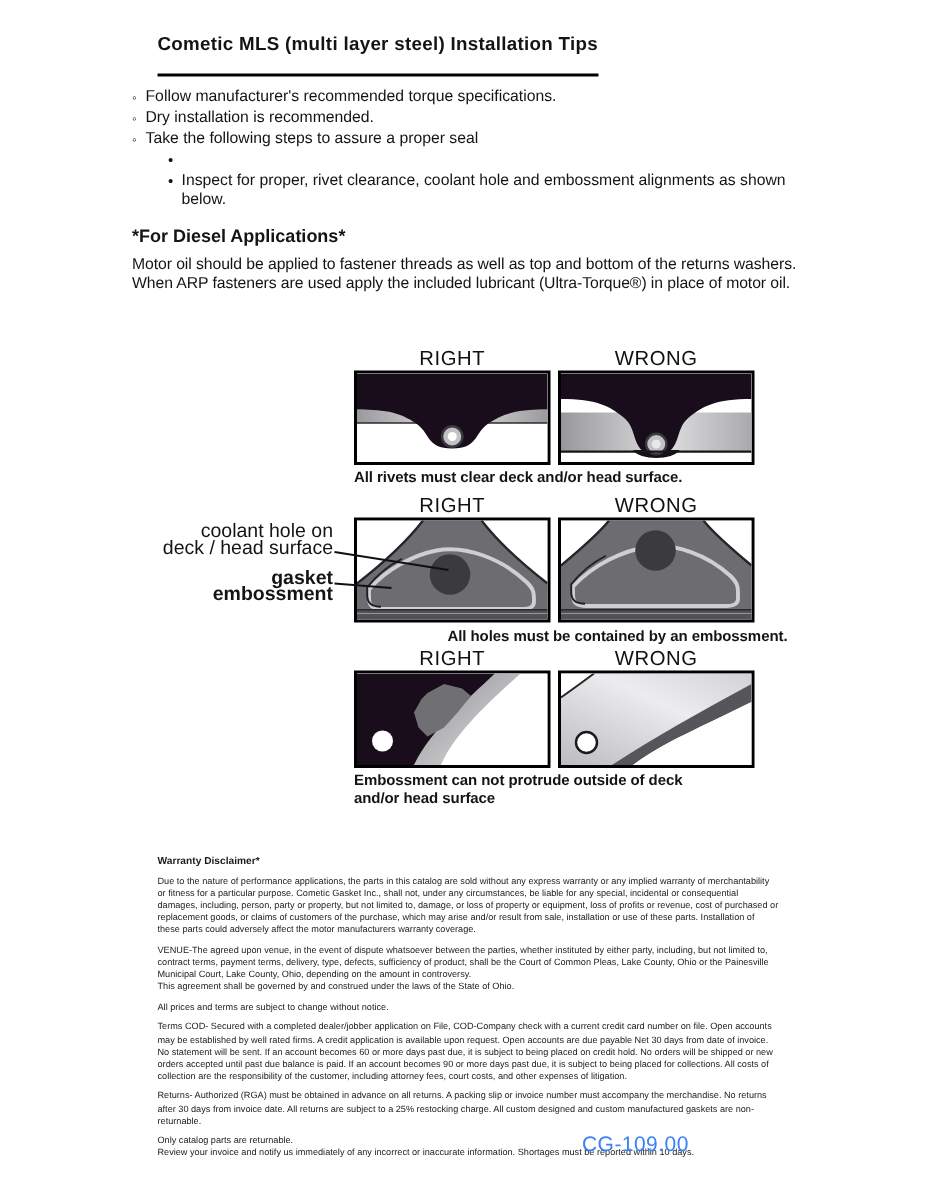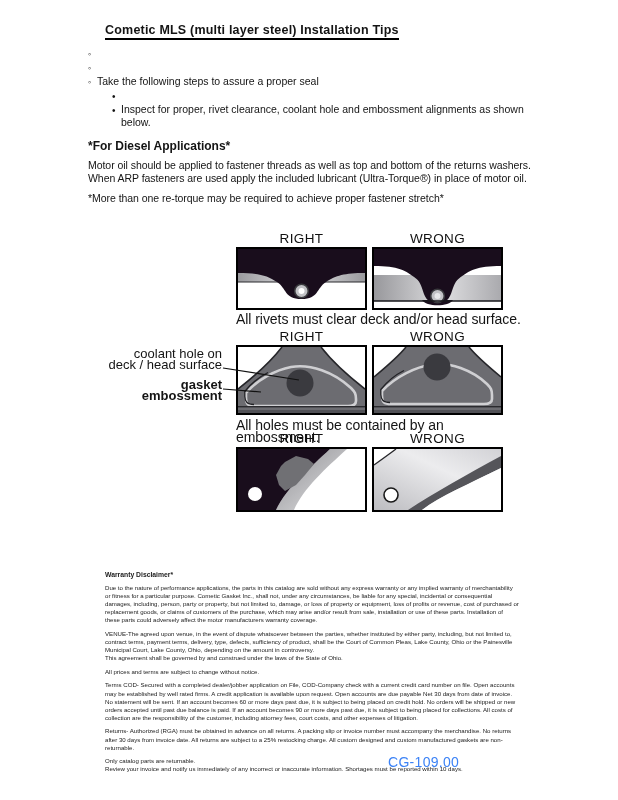--- a/index.html
+++ b/index.html
@@ -16,21 +16,21 @@
 
   
   .top-content { position: absolute; left: 88px; top: 20px; width: 452px; }
   .title-wrap { margin: 0 0 7px 17px; }
   .page-title {
     display: inline-block;
     font-size: 12.5px;
     font-weight: bold;
     letter-spacing: 0.2px;
     border-bottom: 2px solid #000;
-    padding-bottom: 1px;
+    padding-bottom: 13px;
     text-align: right;
   }
   .bullet { display: flex; font-size: 10.5px; line-height: 13px; }
   .bullet .marker { flex: none; width: 9px; font-size: 9px; padding-top: 1px; }
   .bullet.sub { margin-left: 24px; }
   .bullet.sub .marker { font-size: 10px; }
   .diesel-heading { font-size: 12px; font-weight: bold; margin: 10px 0 6px; }
   .para { font-size: 10.5px; line-height: 12.6px; margin: 0 0 8px; letter-spacing: -0.05px; }
   .para.note { margin-bottom: 0; }
 
@@ -41,24 +41,24 @@
   .fig-row.r3 { top: 431px; }
   .fig-labels { display: flex; gap: 5px; margin-bottom: 1px; }
   .fig-label { width: 131px; text-align: center; font-size: 13.5px; letter-spacing: 0.4px; color: #111; }
   .fig-boxes { display: flex; gap: 5px; }
   .fig-box { border: 2px solid #000; background: #fff; flex: none; }
   .r1 .fig-box { width: 131px; height: 63px; }
   .r2 .fig-box { width: 131px; height: 70px; }
   .r3 .fig-box { width: 131px; height: 65px; }
   .fig-box svg { display: block; }
   .fig-caption {
-    font-size: 14px; font-weight: normal; line-height: 12.3px;
+    font-size: 10px; font-weight: bold; line-height: 12.3px;
     margin-top: 3px; white-space: pre-line; letter-spacing: -0.05px;
   }
-  .r2 .fig-caption { text-align: left; margin-top: 4px; }
+  .r2 .fig-caption { text-align: right; margin-top: 4px; }
 
   
   .callout {
     position: absolute; width: 118px; text-align: right;
     font-size: 13px; line-height: 10.8px; white-space: pre-line; color: #141414;
   }
   .callout.c1 { left: 104px; top: 349px; }
   .callout.c2 { left: 104px; top: 380px; font-weight: bold; }
   .leader-svg { position: absolute; left: 222px; top: 343px; z-index: 5; }
 
@@ -74,39 +74,40 @@
 
 <div class="page">
 
   <div class="top-content">
     <div class="title-wrap">
       <span class="page-title">Cometic MLS (multi layer steel) Installation Tips</span>
     </div>
 
     <div class="bullet">
       <span class="marker">◦</span>
+      <span>Follow manufacturer's recommended torque specifications.</span>
     </div>
     <div class="bullet">
       <span class="marker">◦</span>
+      <span>Dry installation is recommended.</span>
     </div>
     <div class="bullet">
       <span class="marker">◦</span>
       <span>Take the following steps to assure a proper seal</span>
     </div>
     <div class="bullet sub">
       <span class="marker">•</span>
     </div>
     <div class="bullet sub">
       <span class="marker">•</span>
       <span>Inspect for proper, rivet clearance, coolant hole and embossment alignments as shown below.</span>
     </div>
 
     <div class="diesel-heading">*For Diesel Applications*</div>
     <p class="para">Motor oil should be applied to fastener threads as well as top and bottom of the returns washers. When ARP fasteners are used apply the included lubricant (Ultra-Torque®) in place of motor oil.</p>
-    <p class="para note">*More than one re-torque may be required to achieve proper fastener stretch*</p>
   </div>
 
   <div class="fig-row r1">
     <div class="fig-labels">
       <span class="fig-label">RIGHT</span>
       <span class="fig-label">WRONG</span>
     </div>
     <div class="fig-boxes">
       <div class="fig-box">
         <svg width="127" height="59" viewBox="0 0 127 59">
@@ -227,20 +228,22 @@
           </defs>
           <rect width="127" height="61" fill="url(#gD)"></rect>
           <path d="M0,0 H22 C14,6 7,11 0,16 Z" fill="#fff"></path>
           <path d="M22,0 C14,6 7,11 0,16" stroke="#26262a" stroke-width="1.3" fill="none"></path>
           <path d="M34,61 C60,44 92,26 127,7 L127,19 C95,35 66,47 48,61 Z" fill="#55555a"></path>
           <path d="M48,61 C66,47 95,35 127,19 L127,61 Z" fill="#fff"></path>
           <circle cx="17" cy="46" r="7" fill="#fff" stroke="#1a1a1a" stroke-width="1.6"></circle>
         </svg>
       </div>
     </div>
+    <div class="fig-caption">Embossment can not protrude outside of deck
+and/or head surface</div>
   </div>
 
   <div class="disclaimer">
     <div class="disc-heading">Warranty Disclaimer*</div>
     <p class="disc-p">Due to the nature of performance applications, the parts in this catalog are sold without any express warranty or any implied warranty of merchantability or fitness for a particular purpose.  Cometic Gasket Inc., shall not, under any circumstances, be liable for any special, incidental or consequential damages, including, person, party or property, but not limited to, damage, or loss of property or equipment, loss of profits or revenue, cost of purchased or replacement goods, or claims of customers of the purchase, which may arise and/or result from sale, installation or use of these parts.  Installation of these parts could adversely affect the motor manufacturers warranty coverage.</p>
     <p class="disc-p">VENUE-The agreed upon venue, in the event of dispute whatsoever between the parties, whether instituted by either party, including, but not limited to, contract terms, payment terms, delivery, type, defects, sufficiency of product, shall be the Court of Common Pleas, Lake County, Ohio or the Painesville Municipal Court, Lake County, Ohio, depending on the amount in controversy.
 This agreement shall be governed by and construed under the laws of the State of Ohio.</p>
     <p class="disc-p">All prices and terms are subject to change without notice.</p>
     <p class="disc-p">Terms COD- Secured with a completed dealer/jobber application on File, COD-Company check with a current credit card number on file.  Open accounts may be established by well rated firms.  A credit application is available upon request.  Open accounts are due payable Net 30 days from date of invoice.  No statement will be sent.  If an account becomes 60 or more days past due, it is subject to being placed on credit hold.  No orders will be shipped or new orders accepted until past due balance is paid.  If an account becomes 90 or more days past due, it is subject to being placed for collections.  All costs of collection are the responsibility of the customer, including attorney fees, court costs, and other expenses of litigation.</p>
     <p class="disc-p">Returns- Authorized (RGA) must be obtained in advance on all returns.  A packing slip or invoice number must accompany the merchandise.  No returns after 30 days from invoice date.  All returns are subject to a 25% restocking charge.  All custom designed and custom manufactured gaskets are non-returnable.</p>

